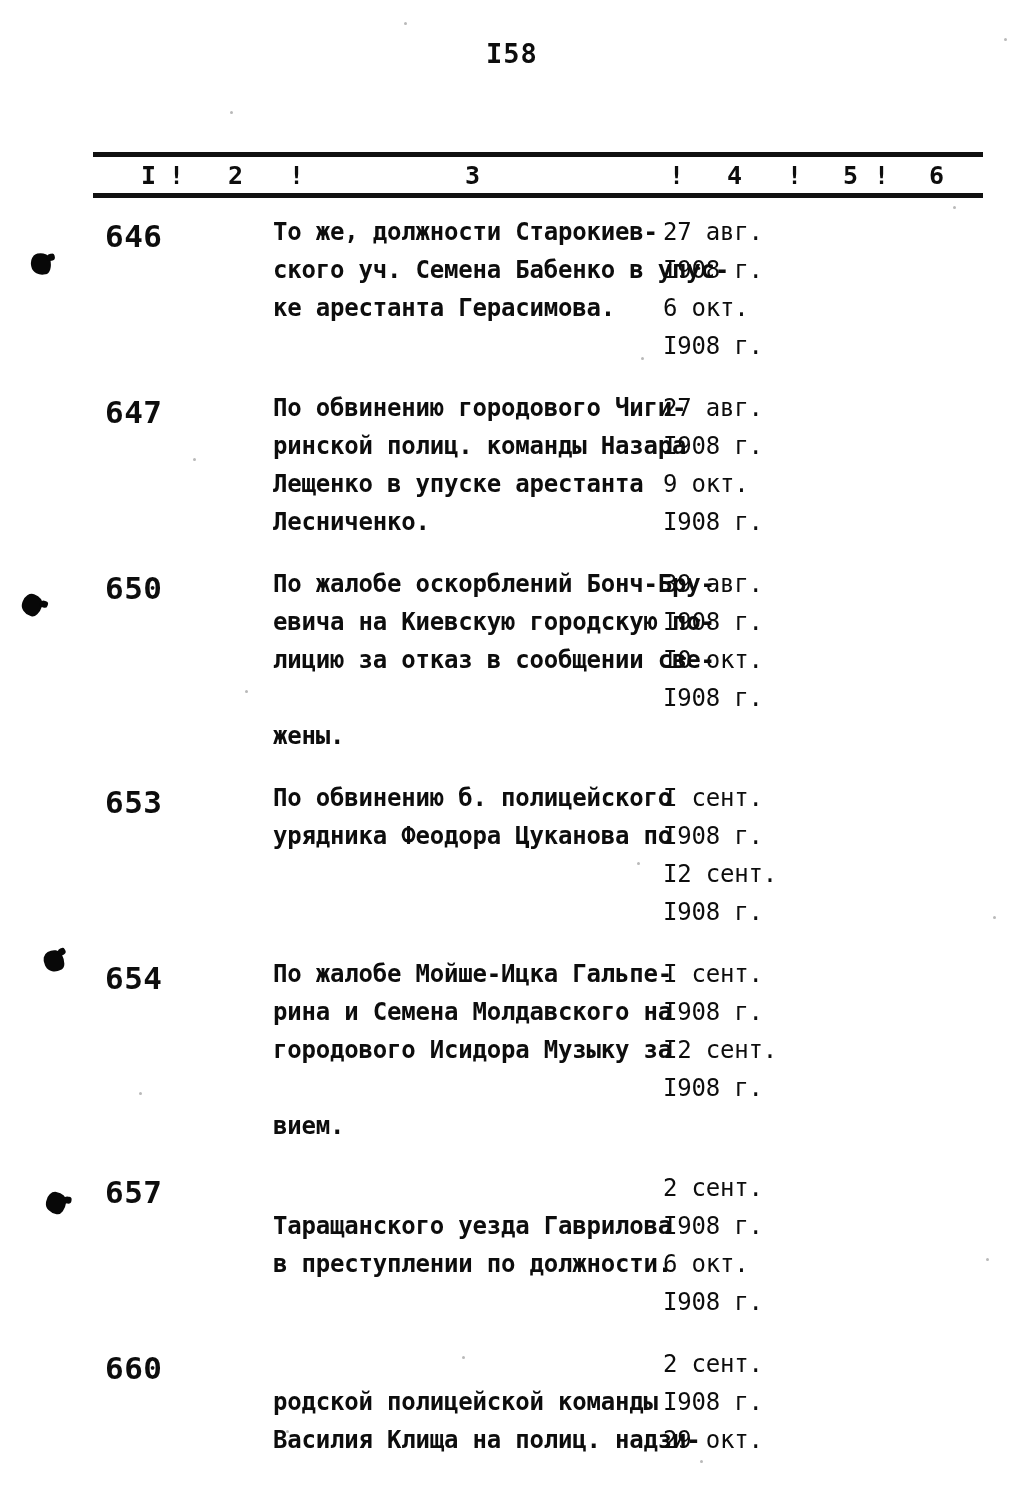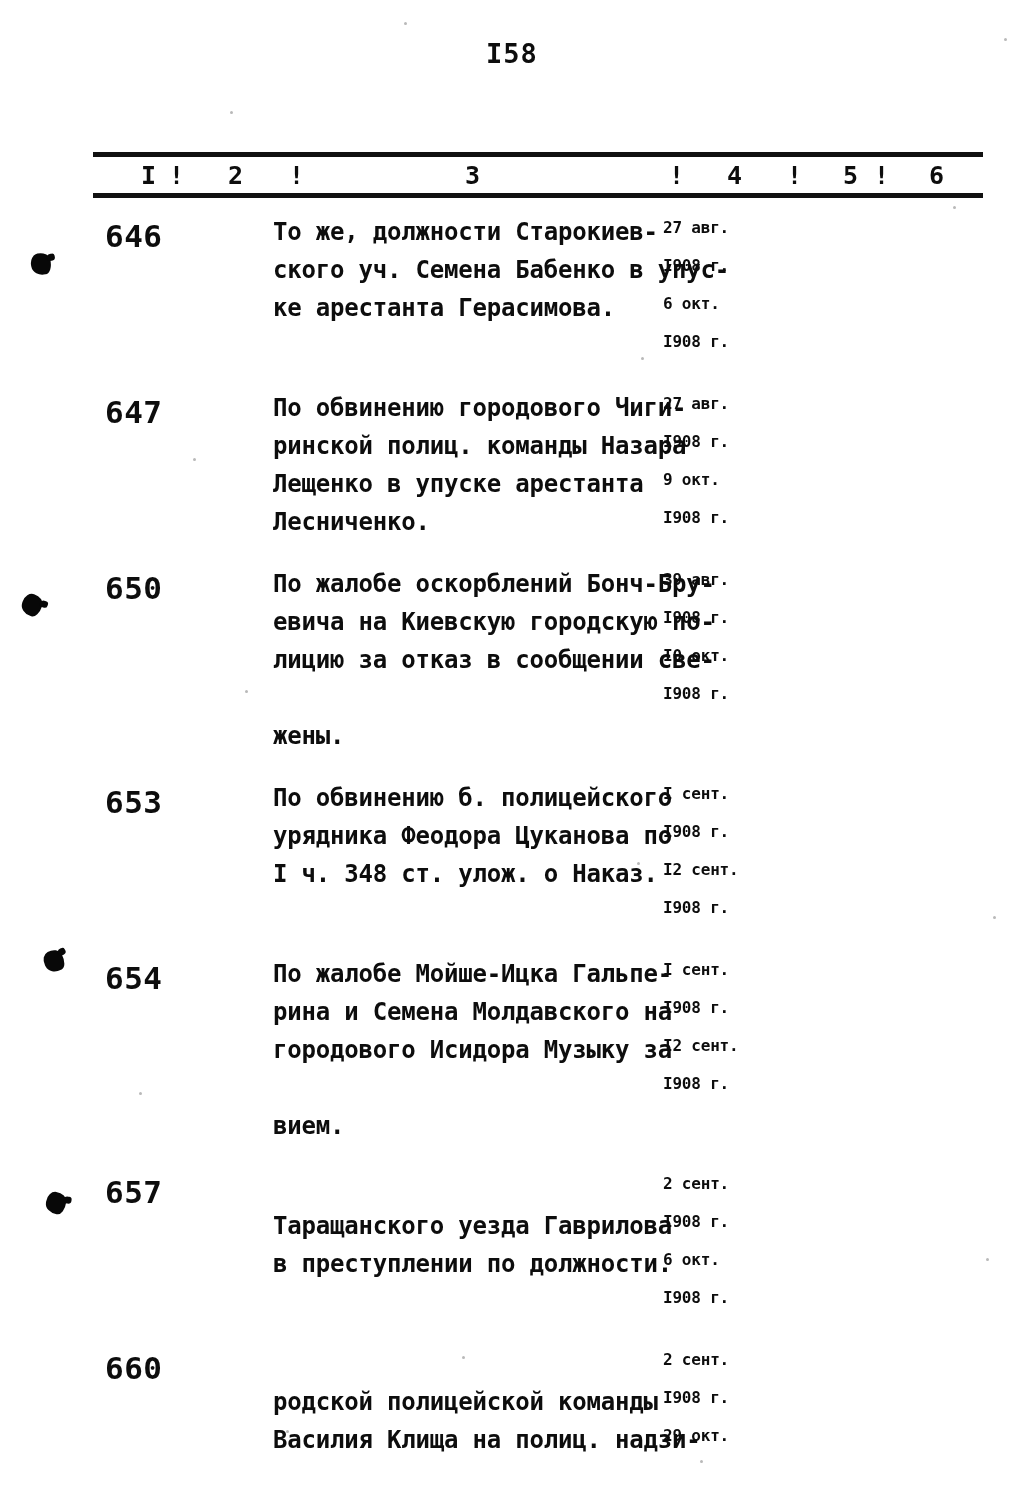--- a/index.html
+++ b/index.html
@@ -123,22 +123,22 @@
     font-weight: 700;
     letter-spacing: -0.2px;
     white-space: pre;
   }
 
   .col-date {
     position: absolute;
     left: 663px;
     top: 0;
     width: 200px;
-    font-size: 16px;
-    font-weight: 700;
+    font-size: 24px;
+    font-weight: 400;
     letter-spacing: -0.2px;
     white-space: pre;
   }
 
   
   .ink-blot {
     position: absolute;
     width: 20px;
     height: 22px;
     background: #080808;
@@ -203,21 +203,21 @@
       <div class="entry">
         <div class="entry-row"><span class="col-num">650</span><span class="col-desc">По жалобе оскорблений Бонч-Бру-</span><span class="col-date">39 авг.</span></div>
         <div class="entry-row"><span class="col-desc">евича на Киевскую городскую по-</span><span class="col-date">I908 г.</span></div>
         <div class="entry-row"><span class="col-desc">лицию за отказ в сообщении све-</span><span class="col-date">I0 окт.</span></div>
         <div class="entry-row"><span class="col-date">I908 г.</span></div>
         <div class="entry-row"><span class="col-desc">жены.</span><span class="col-date"></span></div>
       </div>
       <div class="entry">
         <div class="entry-row"><span class="col-num">653</span><span class="col-desc">По обвинению б. полицейского</span><span class="col-date">I сент.</span></div>
         <div class="entry-row"><span class="col-desc">урядника Феодора Цуканова по</span><span class="col-date">I908 г.</span></div>
-        <div class="entry-row"><span class="col-desc">I ч. 348 ст. улож. о Наказ.</span><span class="col-date">I2 сент.</span></div>
+        <div class="entry-row"><span class="col-date">I2 сент.</span></div>
         <div class="entry-row"><span class="col-desc"></span><span class="col-date">I908 г.</span></div>
       </div>
       <div class="entry">
         <div class="entry-row"><span class="col-num">654</span><span class="col-desc">По жалобе Мойше-Ицка Гальпе-</span><span class="col-date">I сент.</span></div>
         <div class="entry-row"><span class="col-desc">рина и Семена Молдавского на</span><span class="col-date">I908 г.</span></div>
         <div class="entry-row"><span class="col-desc">городового Исидора Музыку за</span><span class="col-date">I2 сент.</span></div>
         <div class="entry-row"><span class="col-date">I908 г.</span></div>
         <div class="entry-row"><span class="col-desc">вием.</span><span class="col-date"></span></div>
       </div>
       <div class="entry">

